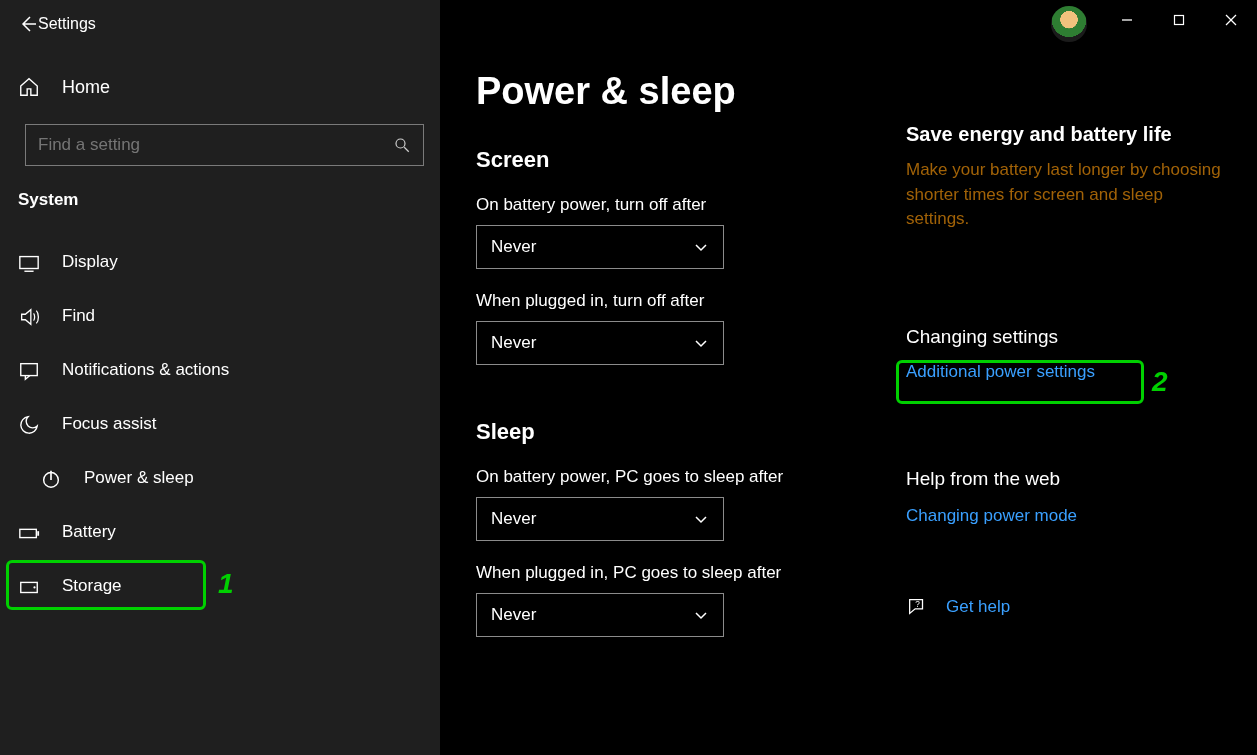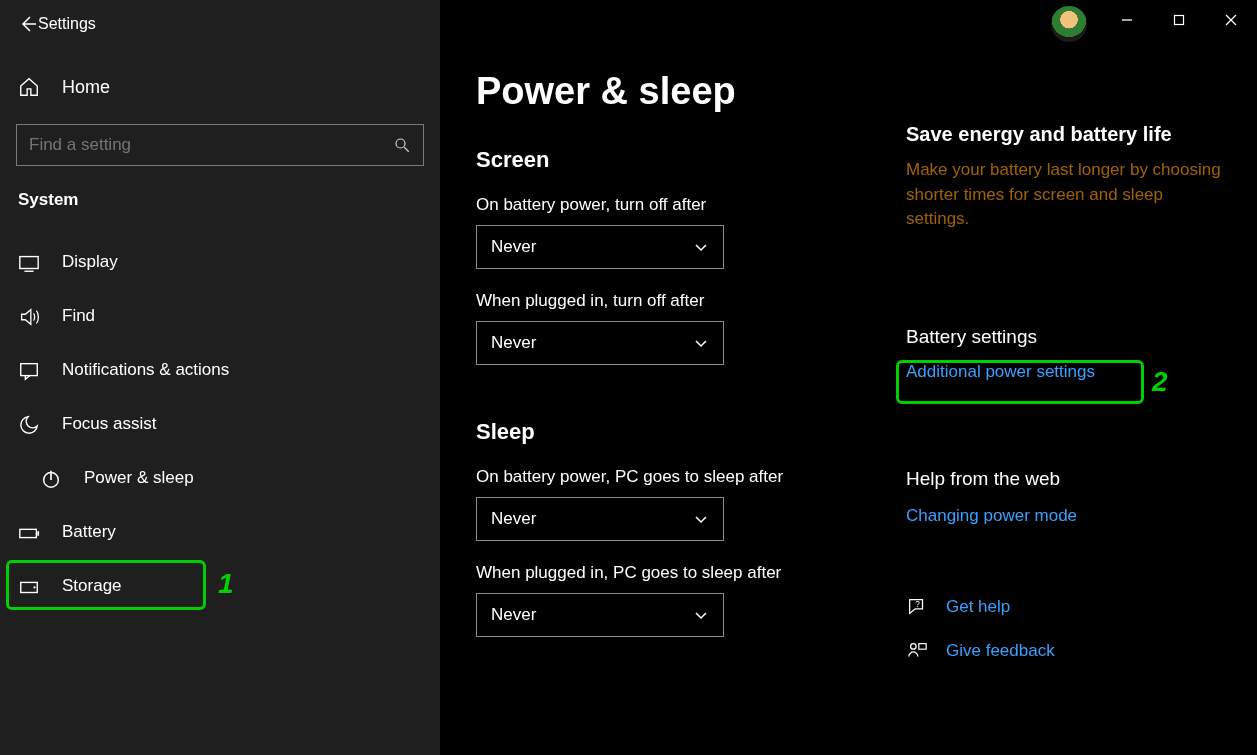--- a/index.html
+++ b/index.html
@@ -5,21 +5,21 @@
   * { box-sizing: border-box; margin: 0; padding: 0; }
   html, body { width: 1257px; height: 755px; overflow: hidden; background: #000; font-family: "Segoe UI", Arial, sans-serif; color: #fff; }
   .app { display: flex; width: 100%; height: 100%; }
   .sidebar { width: 440px; background: #1f1f1f; padding: 0; height: 100%; }
   .titlebar-left { display: flex; align-items: center; height: 48px; padding-left: 18px; }
   .back-arrow { width: 20px; height: 20px; display:flex; align-items:center; justify-content:center; cursor:pointer; }
   .title { font-size: 16px; font-weight: 400; }
   .home-row { display:flex; align-items:center; gap: 22px; padding: 28px 18px 18px 18px; cursor:pointer; }
   .home-row .icon { width: 22px; height:22px; display:flex; align-items:center; justify-content:center; }
   .home-row .label { font-size: 18px; }
-  .search-wrap { padding: 8px 16px 0 16px; }
+  .search-wrap { padding: 8px 16px 0 25px; }
   .searchbox { position:relative; border: 1px solid #7a7a7a; height: 42px; display:flex; align-items:center; padding: 0 44px 0 12px; background: transparent; }
   .searchbox input { width: 100%; background: transparent; border: none; outline: none; color: #cfcfcf; font-size: 17px; }
   .searchbox .search-icon { position:absolute; right: 12px; top: 50%; transform: translateY(-50%); color:#cfcfcf; }
   .section-title { padding: 24px 18px 4px 18px; font-size: 17px; font-weight: 600; }
   .nav-list { padding-top: 22px; }
   .nav-item { display:flex; align-items:flex-start; gap: 22px; padding: 16px 18px; cursor:pointer; position:relative; }
   .nav-item .icon { width: 22px; height:22px; display:flex; align-items:center; justify-content:center; color:#fff; }
   .nav-item .label { font-size: 17px; }
   .nav-item.selected::before { content:""; }
   .highlight-box { position:absolute; border: 3px solid #00d000; border-radius: 6px; pointer-events: none; }
@@ -220,49 +220,39 @@
                 <path d="M3 6l5 5 5-5" stroke="#fff" stroke-width="1.5" fill="none"></path>
               </svg>
             </span>
         </div>
       </div>
 
       <div class="col-right">
         <div class="aside-title">Save energy and battery life</div>
         <div class="aside-text">Make your battery last longer by choosing shorter times for screen and sleep settings.</div>
 
-        <div class="aside-title2">Battery settings</div>
+        <div class="aside-title2">Changing settings</div>
         <div style="margin-top:14px; position:relative;">
           <span class="link">Additional power settings</span>
         </div>
 
         <div class="aside-title2" style="margin-top:86px">Help from the web</div>
         <div style="margin-top:16px">
           <span class="link">Changing power mode</span>
         </div>
 
         <div class="link-row" style="margin-top:70px">
           <span class="mini-icon">
               <svg width="22" height="22" viewBox="0 0 24 24">
                 <path d="M4 4h14v10H10l-6 5V4z" stroke="#fff" stroke-width="1.4" fill="none"></path>
                 <text x="10" y="12" font-size="9" fill="#fff">?</text>
               </svg>
             </span>
           <span class="link">Get help</span>
         </div>
-        <div class="link-row">
-          <span class="mini-icon">
-              <svg width="22" height="22" viewBox="0 0 24 24">
-                <circle cx="8" cy="7" r="3" stroke="#fff" stroke-width="1.4" fill="none"></circle>
-                <path d="M3 18c0-3 3-5 5-5s5 2 5 5" stroke="#fff" stroke-width="1.4" fill="none"></path>
-                <rect x="14" y="4" width="8" height="6" stroke="#fff" stroke-width="1.3" fill="none"></rect>
-              </svg>
-            </span>
-          <span class="link">Give feedback</span>
-        </div>
       </div>
     </div>
   </div>
 
   <div class="highlight-box" style="left:6px; top:560px; width:200px; height:50px;"></div>
   <div class="highlight-num" style="left:218px; top:568px;">1</div>
   <div class="highlight-box" style="left:896px; top:360px; width:248px; height:44px;"></div>
   <div class="highlight-num" style="left:1152px; top:366px;">2</div>
 </div>
 

